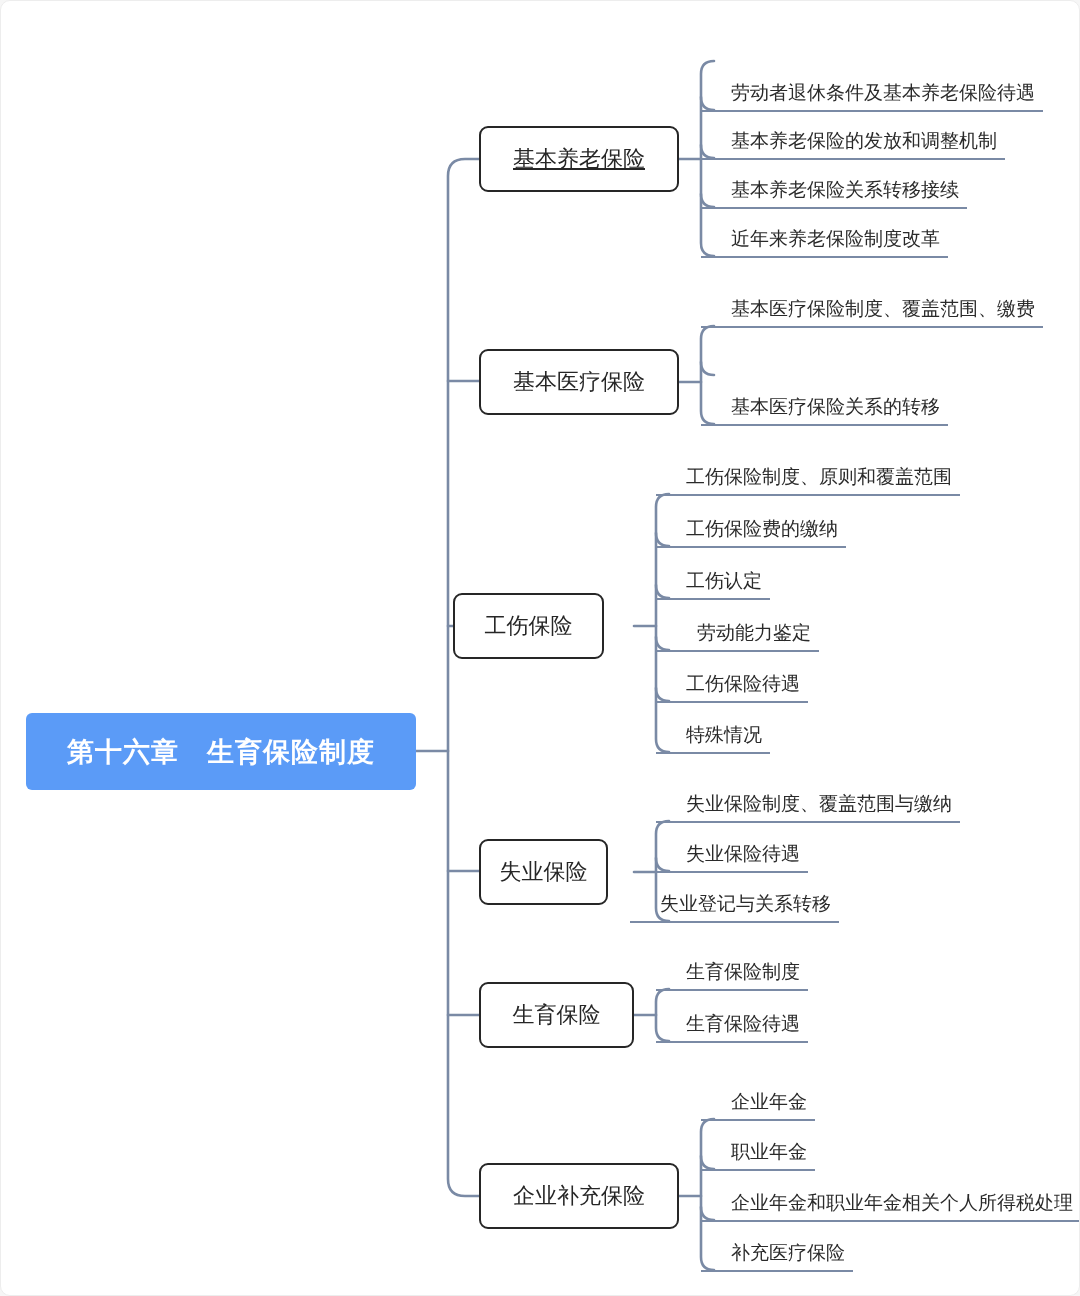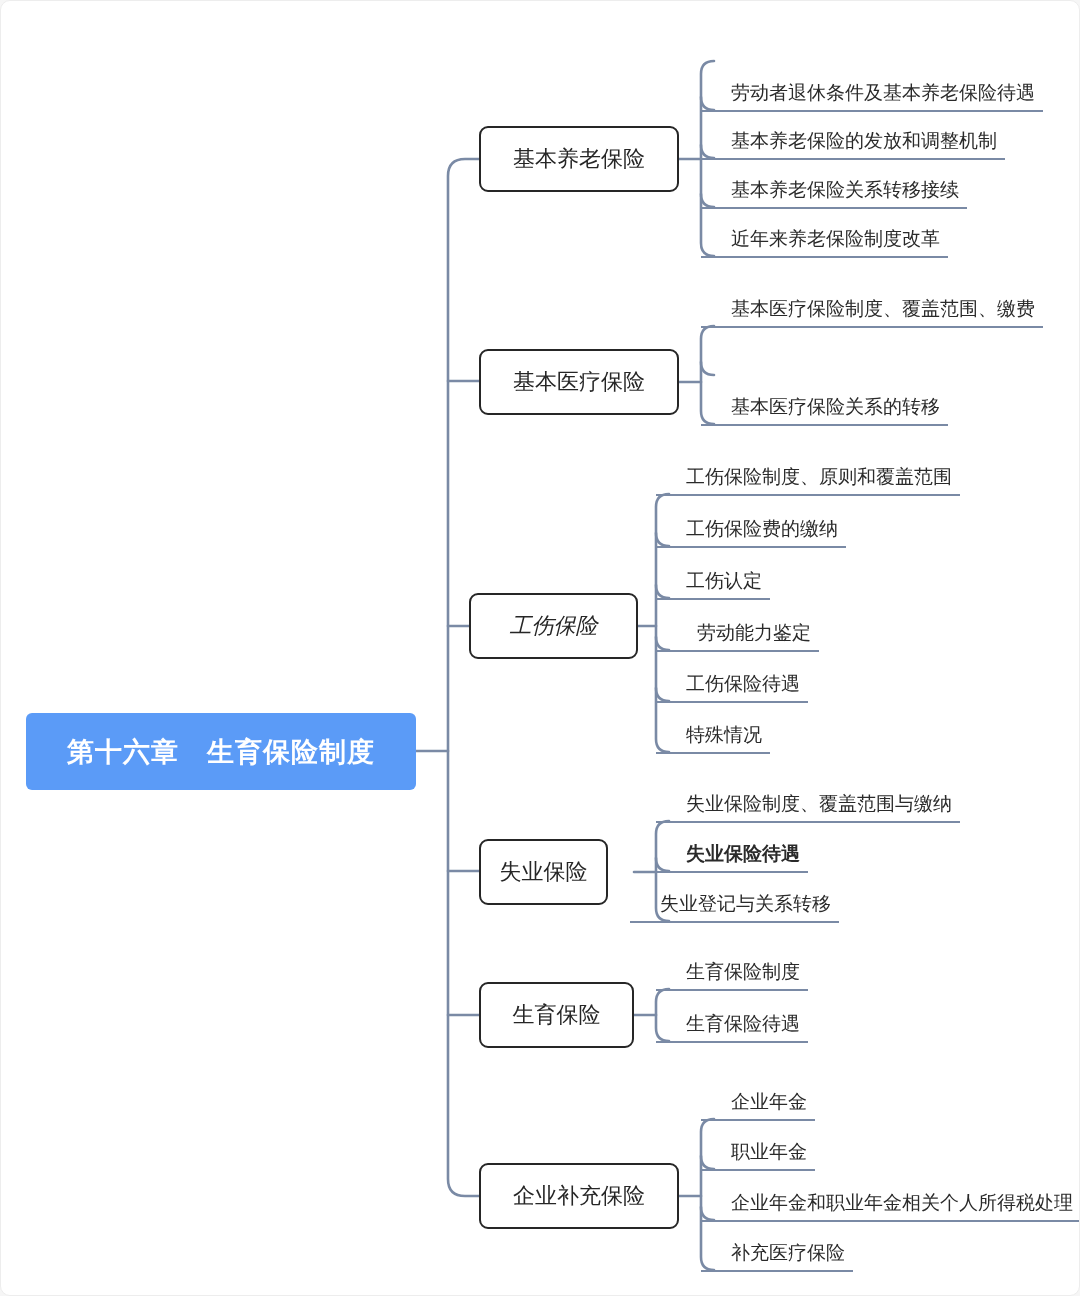--- a/index.html
+++ b/index.html
@@ -115,44 +115,44 @@
     <path d="M 668 988 Q 655 988 655 1001 L 655 1027 Q 655 1040 668 1040"></path>
 
     <path d="M 678 1195 L 700 1195"></path>
     <path d="M 713 1118 Q 700 1118 700 1131 L 700 1256 Q 700 1269 713 1269"></path>
     <path d="M 700 1155 Q 700 1168 713 1168"></path>
     <path d="M 700 1206 Q 700 1219 713 1219"></path>
   </svg>
 
   <div class="root-node">第十六章　生育保险制度</div>
 
-  <div class="branch-node" style="left:478px; top:125px; width:200px;">基本养老保险</div>
+  <div class="branch-node" style="left:478px; top:125px; width:200px;text-decoration:underline;">基本养老保险</div>
   <div class="branch-node" style="left:478px; top:348px; width:200px;">基本医疗保险</div>
-  <div class="branch-node" style="left:468px; top:592px; width:169px;font-style:italic;">工伤保险</div>
+  <div class="branch-node" style="left:452px; top:592px; width:151px;">工伤保险</div>
   <div class="branch-node" style="left:478px; top:838px; width:129px;">失业保险</div>
   <div class="branch-node" style="left:478px; top:981px; width:155px;">生育保险</div>
   <div class="branch-node" style="left:478px; top:1162px; width:200px;">企业补充保险</div>
 
   <div class="leaf-node" style="left:700px; top:79px;">劳动者退休条件及基本养老保险待遇</div>
   <div class="leaf-node" style="left:700px; top:127px;">基本养老保险的发放和调整机制</div>
   <div class="leaf-node" style="left:700px; top:176px;">基本养老保险关系转移接续</div>
   <div class="leaf-node" style="left:700px; top:225px;">近年来养老保险制度改革</div>
 
   <div class="leaf-node" style="left:700px; top:295px;">基本医疗保险制度、覆盖范围、缴费</div>
   <div class="leaf-node" style="left:700px; top:393px;">基本医疗保险关系的转移</div>
 
   <div class="leaf-node" style="left:655px; top:463px;">工伤保险制度、原则和覆盖范围</div>
   <div class="leaf-node" style="left:655px; top:515px;">工伤保险费的缴纳</div>
   <div class="leaf-node" style="left:655px; top:567px;">工伤认定</div>
   <div class="leaf-node" style="left:655px; top:619px;padding-left:41px;">劳动能力鉴定</div>
   <div class="leaf-node" style="left:655px; top:670px;">工伤保险待遇</div>
   <div class="leaf-node" style="left:655px; top:721px;">特殊情况</div>
 
   <div class="leaf-node" style="left:655px; top:790px;">失业保险制度、覆盖范围与缴纳</div>
-  <div class="leaf-node" style="left:655px; top:840px;font-weight:bold;">失业保险待遇</div>
+  <div class="leaf-node" style="left:655px; top:840px;">失业保险待遇</div>
   <div class="leaf-node" style="left:629px; top:890px;">失业登记与关系转移</div>
 
   <div class="leaf-node" style="left:655px; top:958px;">生育保险制度</div>
   <div class="leaf-node" style="left:655px; top:1010px;">生育保险待遇</div>
 
   <div class="leaf-node" style="left:700px; top:1088px;">企业年金</div>
   <div class="leaf-node" style="left:700px; top:1138px;">职业年金</div>
   <div class="leaf-node" style="left:700px; top:1189px;">企业年金和职业年金相关个人所得税处理</div>
   <div class="leaf-node" style="left:700px; top:1239px;">补充医疗保险</div>
 

